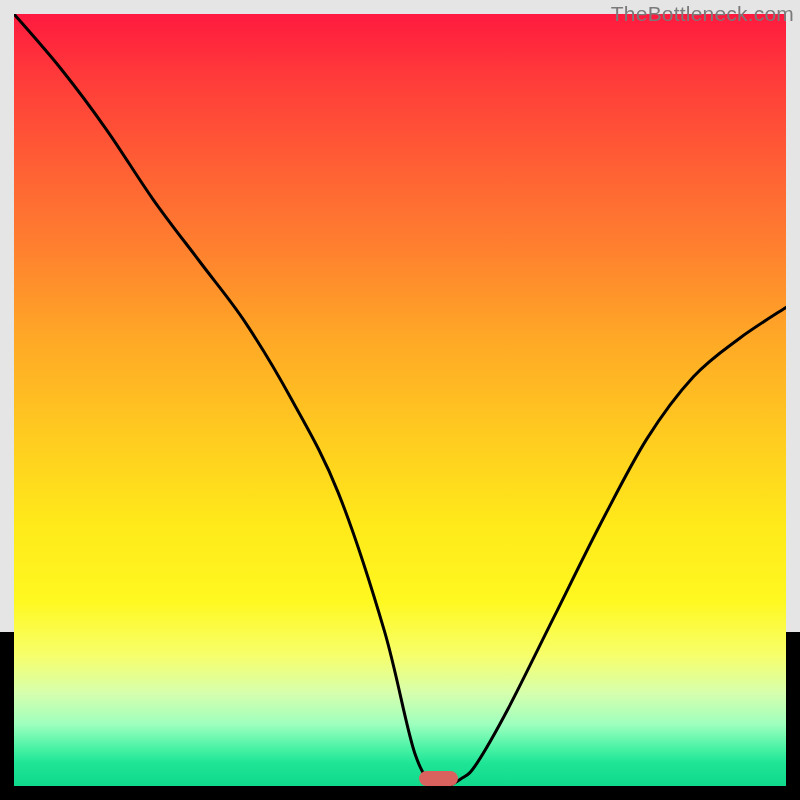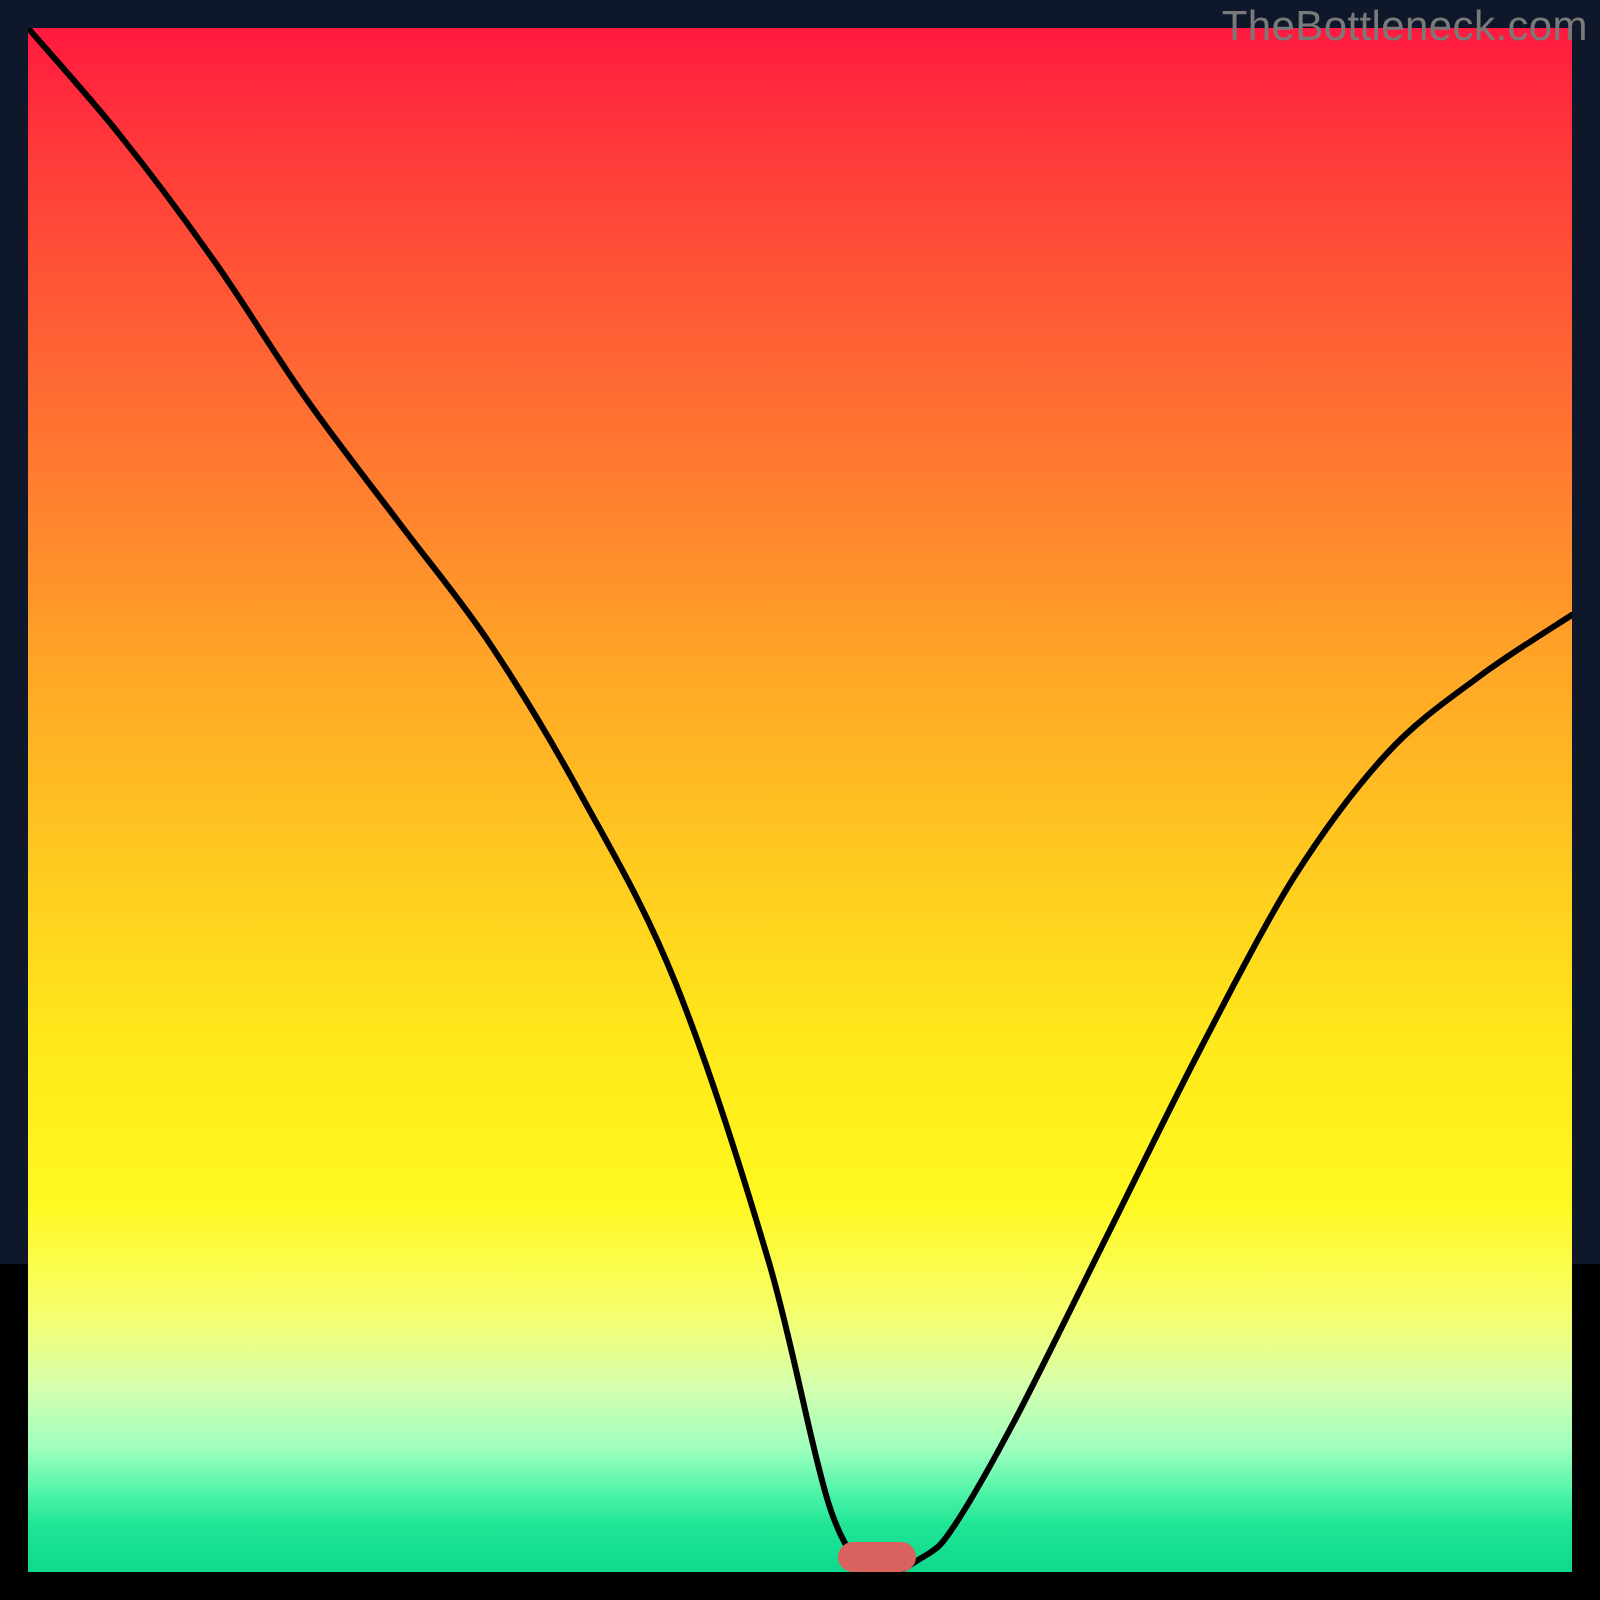--- a/index.html
+++ b/index.html
@@ -1,21 +1,21 @@
 <!DOCTYPE html>
 <html><head>
 <meta charset="utf-8">
 <style>
   * { margin: 0; padding: 0; box-sizing: border-box; }
   html, body { width: 800px; height: 800px; overflow: hidden; background: #000; }
   .frame {
     position: relative;
     width: 800px;
     height: 632px;
-    background: #0f172a;
+    background: #e5e5e5;
   }
   .plot-area {
     position: absolute;
     left: 14px;
     top: 14px;
     width: 772px;
     height: 772px;
     overflow: hidden;
   }
   .gradient {

